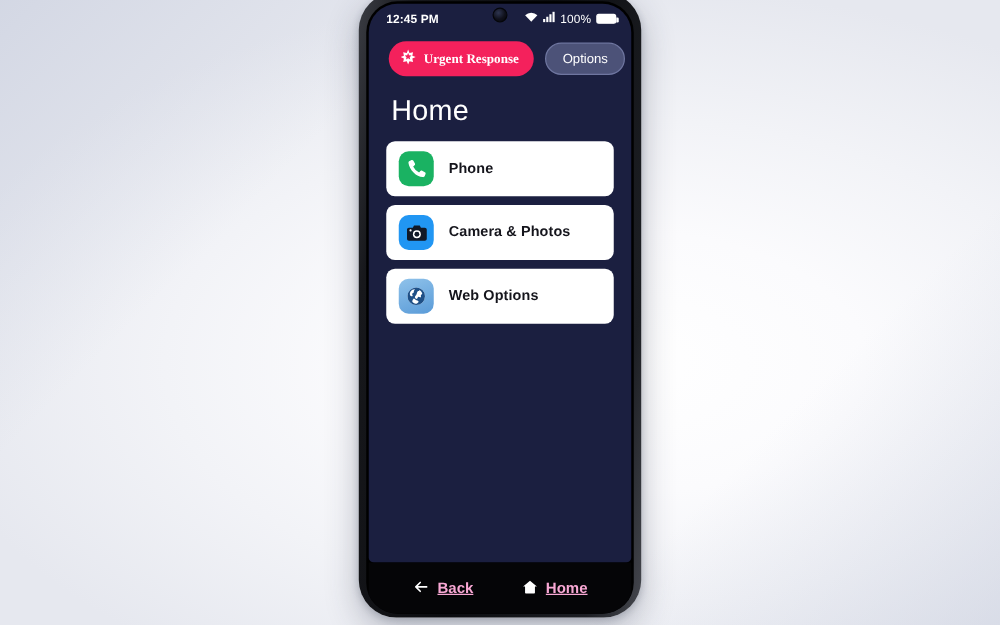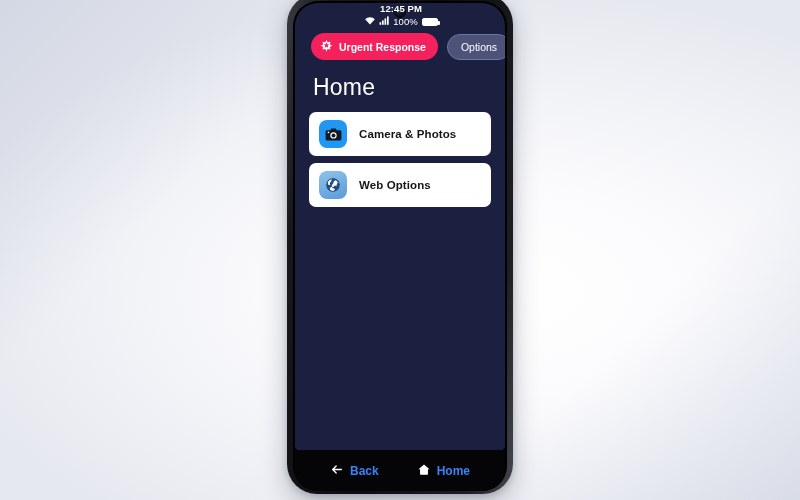--- a/index.html
+++ b/index.html
@@ -89,21 +89,20 @@
     display: flex;
     align-items: center;
     justify-content: space-between;
     padding: 0 12px 0 14px;
     color: #fff;
     font-size: 9.5px;
     font-weight: 600;
     letter-spacing: 0.1px;
     box-sizing: border-box;
     z-index: 7;
-    flex-direction: column;
   }
   #status-right {
     display: flex;
     align-items: center;
     gap: 3px;
   }
   .sb-icon { display: block; }
   #battery-pct { font-size: 9.5px; font-weight: 400; margin-left: 1px; }
   #battery {
     width: 16px;
@@ -137,21 +136,21 @@
     display: flex;
     align-items: center;
     gap: 6px;
     background: #f4215c;
     color: #fff;
     border: none;
     border-radius: 999px;
     padding: 6px 12px 6px 9px;
     font-size: 10.5px;
     font-weight: 600;
-    font-family: Liberation Sans, sans-serif;
+    font-family: Liberation Serif, serif;
     cursor: pointer;
     white-space: nowrap;
   }
   #urgent-star { display: block; }
   #options-btn {
     background: #4c5278;
     color: #fff;
     border: 1px solid #6f76a0;
     border-radius: 999px;
     padding: 6px 13px;
@@ -211,30 +210,31 @@
     height: 41px;
     background: #050507;
     display: flex;
     align-items: center;
     justify-content: center;
     gap: 30px;
     color: #fff;
   }
   .nav-btn {
     display: flex;
-    align-items: center;
+    align-items: flex-start;
     gap: 6px;
-    color: #3b82f6;
+    color: #f9a8d4;
     font-size: 12px;
     font-weight: 700;
     background: none;
     border: none;
     font-family: "Liberation Sans", sans-serif;
     cursor: pointer;
     padding: 3px 4px;
+    text-decoration: underline;
   }
 </style>
 </head>
 <body>
 
 <div id="stage">
 
   <div id="phone">
     <div id="phone-inner">
 
@@ -273,20 +273,28 @@
             </span>
             <span>Urgent Response</span>
           </button>
           <button id="options-btn">Options</button>
         </div>
 
         <div id="page-title">Home</div>
 
         <div id="app-list">
 
+          <div class="app-row">
+            <span class="app-icon" style="background:#1ab262;">
+              <svg width="19" height="19" viewBox="0 0 24 24">
+                <path fill="#ffffff" d="M6.6 2.6c.7-.3 1.5 0 1.9.7l1.5 2.7c.35.63.2 1.42-.35 1.88l-1.1.9c-.2.17-.27.45-.16.69a11.4 11.4 0 0 0 5.5 5.5c.24.11.52.04.69-.16l.9-1.1c.46-.55 1.25-.7 1.88-.35l2.7 1.5c.7.4 1 1.2.7 1.9l-.8 1.9c-.35.82-1.2 1.3-2.08 1.17C11.6 19.6 4.4 12.4 3.5 5.5 3.38 4.62 3.86 3.77 4.68 3.42z"></path>
+              </svg>
+            </span>
+            <span class="app-label">Phone</span>
+          </div>
 
 
           <div class="app-row">
             <span class="app-icon" style="background:#2196f3;">
               <svg width="19" height="19" viewBox="0 0 24 24">
                 <path fill="#111827" d="M9.1 4.4h5.8l1.2 2.1H20c1.1 0 2 .9 2 2v9.1c0 1.1-.9 2-2 2H4c-1.1 0-2-.9-2-2V8.5c0-1.1.9-2 2-2h3.9z"></path>
                 <circle cx="12" cy="13.2" r="4.0" fill="#ffffff"></circle>
                 <circle cx="12" cy="13.2" r="2.5" fill="#111827"></circle>
                 <circle cx="5.6" cy="9.3" r="1.1" fill="#ffffff"></circle>
               </svg>

